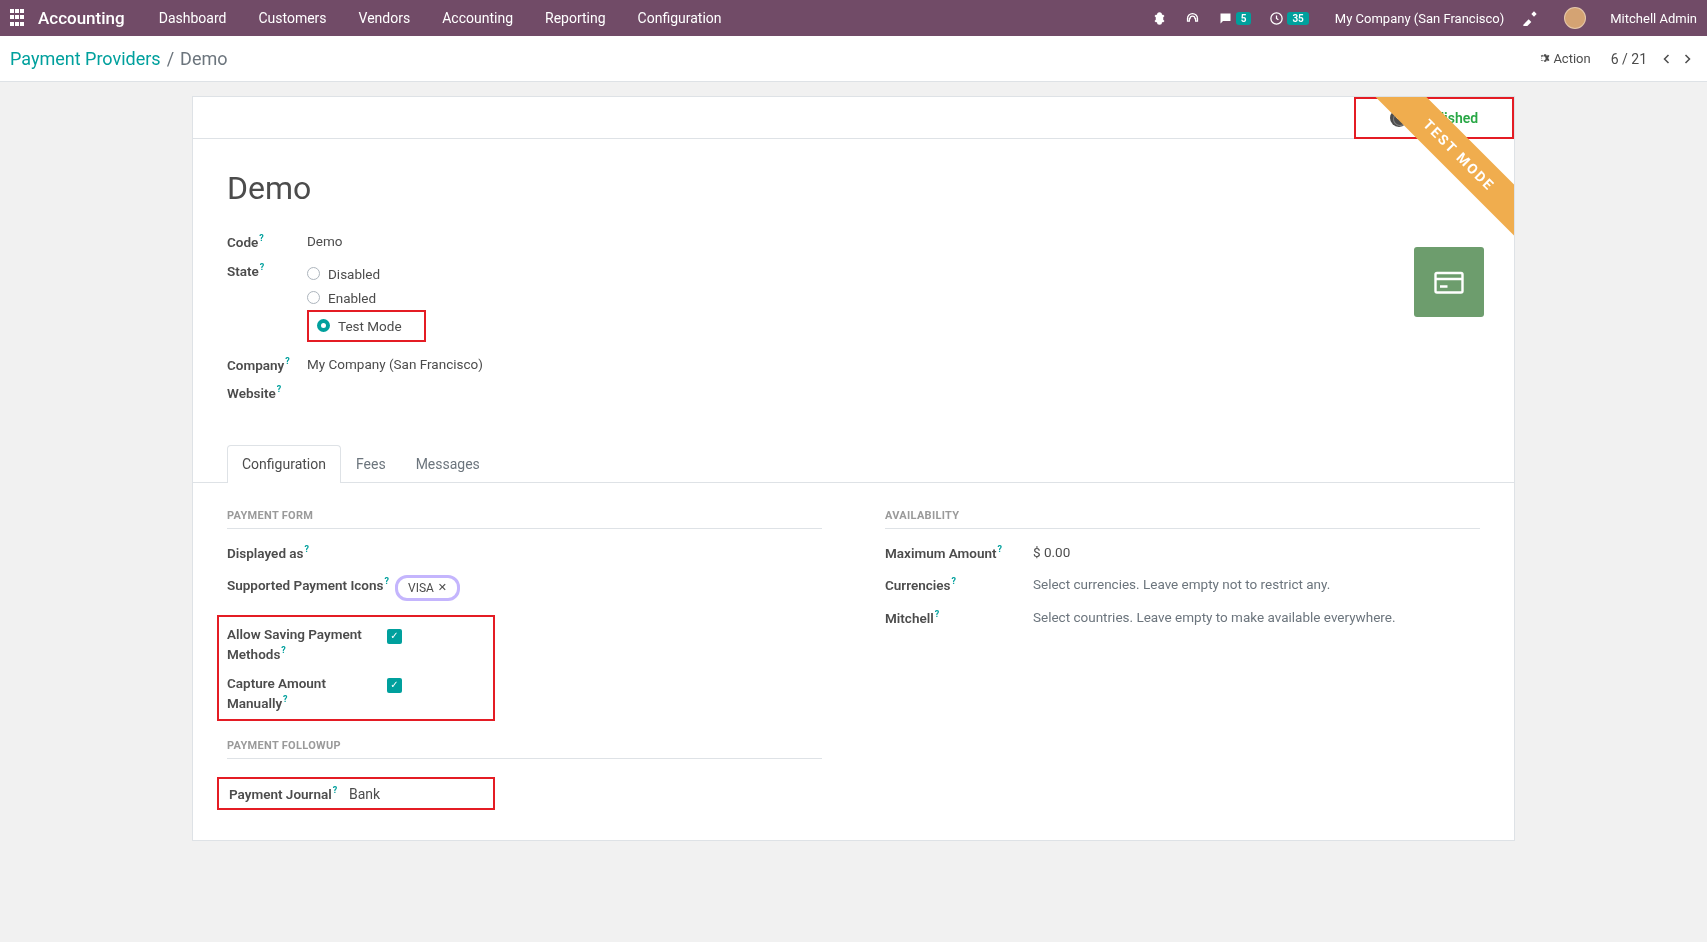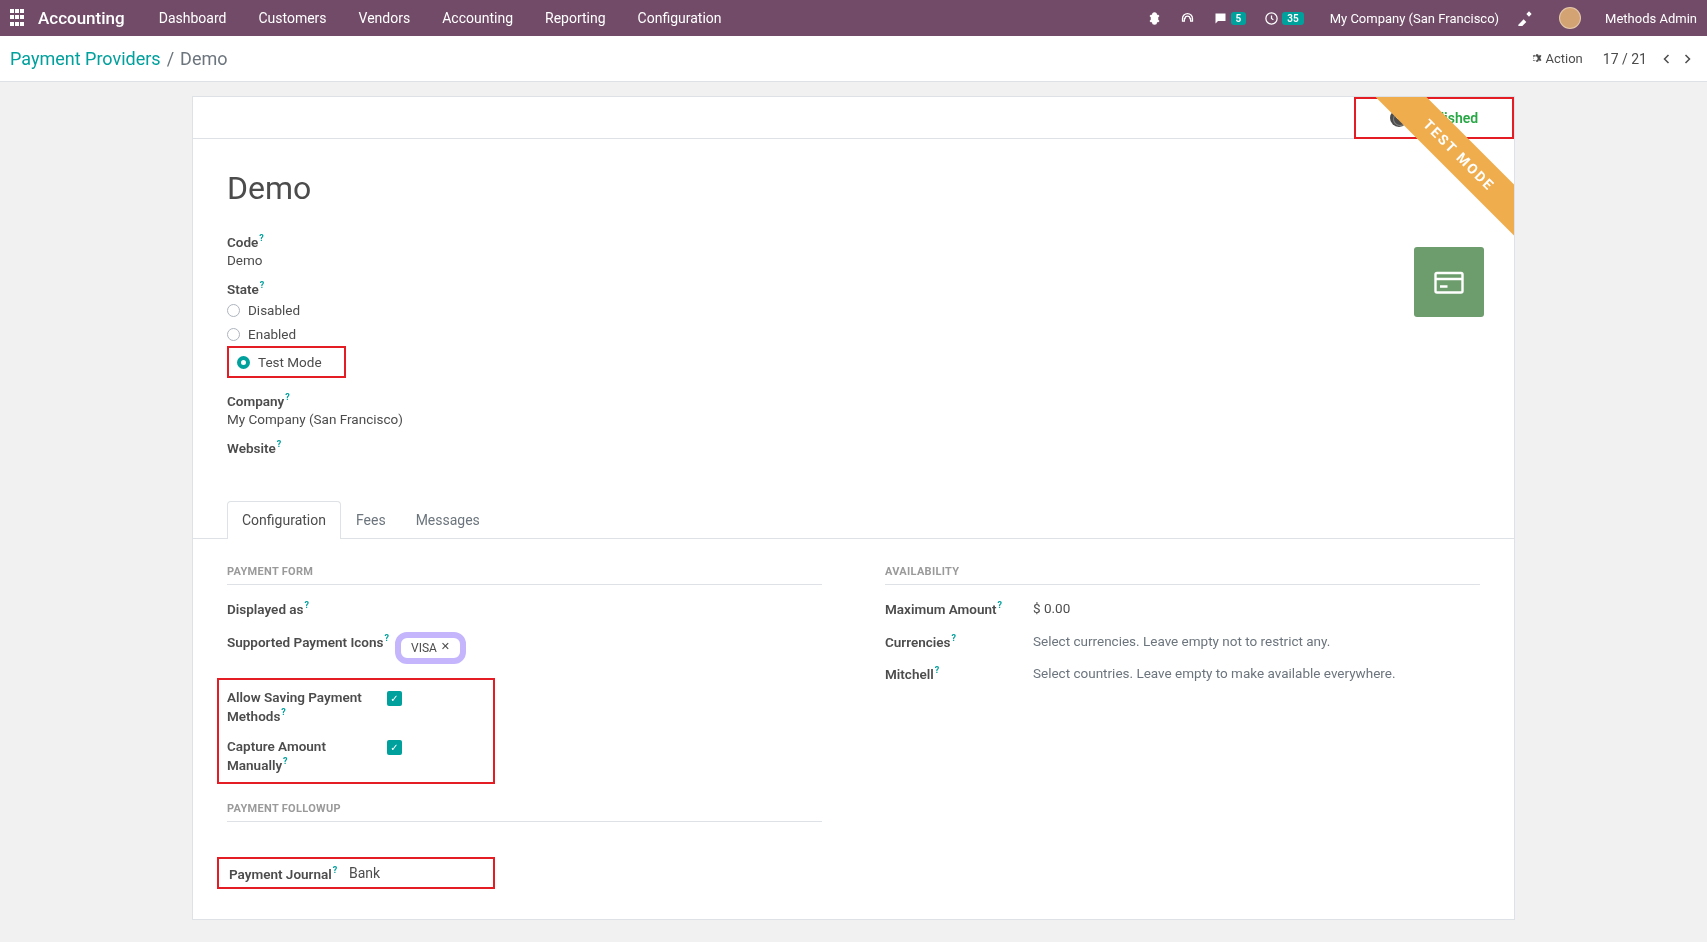--- a/index.html
+++ b/index.html
@@ -32,46 +32,46 @@
     .globe { width:18px; height:18px; border-radius:50%; background:#4c4c4c; position:relative; }
     .globe::after { content:""; position:absolute; left:3px; top:3px; width:12px; height:12px; border-radius:50%; background:radial-gradient(circle at 30% 30%, #e6e6e6 2px, transparent 2px); border:1px solid rgba(255,255,255,.3); }
     .published-txt { color:#28a745; font-size:14px; font-weight:600; }
 
     .ribbon { position:absolute; top:40px; right:-60px; width:230px; text-align:center; background:#f0ad4e; color:#fff; font-weight:700; letter-spacing:2px; padding:10px 0; transform:rotate(45deg); font-size:14px; z-index:3; }
     .logo-sq { position:absolute; right:30px; top:150px; width:70px; height:70px; background:#6d9d6d; border-radius:3px; display:flex; align-items:center; justify-content:center; z-index:1; }
     .logo-sq svg { width:36px; height:36px; }
 
     .form-body { padding:30px 34px 10px; }
     h1.title { font-size:32px; font-weight:400; color:#4c4c4c; margin-bottom:24px; }
-    .frow { display:flex; align-items:flex-start; margin-bottom:10px; font-size:13.5px;flex-direction:column; }
+    .frow { display:flex; align-items:flex-start; margin-bottom:10px; font-size:13.5px; }
     .flabel { width:80px; font-weight:600; position:relative; padding-top:2px; }
     .q { color:#00a09d; font-size:9px; font-weight:700; vertical-align:super; margin-left:1px; }
     .fval { flex:1; padding-top:2px; }
     .radio-line { display:flex; align-items:center; gap:8px; padding:4px 0; cursor:pointer; }
     .radio { width:13px; height:13px; border:1px solid #adb5bd; border-radius:50%; display:inline-block; }
     .radio.active { border:4px solid #00a09d; }
     .red-wrap { border:2px solid #e41c24; display:inline-flex; padding:6px 22px 6px 8px; align-items:center; gap:8px; }
 
     .tabs { display:flex; border-bottom:1px solid #dee2e6; padding:0 34px; margin-top:24px; }
     .tab { padding:10px 14px; cursor:pointer; color:#6c757d; font-size:14px; border:1px solid transparent; border-bottom:none; }
     .tab.active { border-color:#dee2e6; background:#fff; color:#4c4c4c; border-radius:4px 4px 0 0; margin-bottom:-1px; }
 
     .cols { display:flex; padding:26px 34px 30px; gap:63px; }
     .col { flex:1; }
     .section-h { color:#9a9a9a; font-size:11px; font-weight:700; letter-spacing:.3px; border-bottom:1px solid #dee2e6; padding-bottom:6px; margin-bottom:14px; text-transform:uppercase; }
     .kv { display:flex; align-items:flex-start; margin-bottom:14px; }
     .kv .k { width:168px; font-weight:600; font-size:13.5px; position:relative; line-height:1.35; }
     .kv .v { flex:1; font-size:13.5px; color:#6c757d; line-height:1.35; }
-    .tag { border:6px solid #c4b5fd; border-radius:12px; padding:2px 10px; font-size:12px; color:#4c4c4c; display:inline-flex; align-items:center; gap:4px; }
+    .tag { border:3px solid #c4b5fd; border-radius:12px; padding:2px 10px; font-size:12px; color:#4c4c4c; display:inline-flex; align-items:center; gap:4px; }
     .tag-x { font-size:11px; cursor:pointer; }
     .cbox { width:15px; height:15px; background:#00a09d; color:#fff; display:inline-flex; align-items:center; justify-content:center; font-size:10px; border-radius:2px; cursor:pointer; }
     .red-box1 { border:2px solid #e41c24; padding:8px 8px 4px 8px; margin-left:-10px; width:278px; }
     .red-box1 .kv { margin-bottom:12px; }
     .red-box2 { border:2px solid #e41c24; display:flex; align-items:center; padding:6px 10px; margin-left:-10px; width:278px; }
-    .section-h.tight { margin-bottom:17px; }
+    .section-h.tight { margin-bottom:0; }
     .followup-gap { height:18px; }
     svg { display:block; }
   </style>
 </head>
 <body>
 
 <div class="topbar">
   <div class="apps">
     <span></span>
       <span></span>
@@ -115,36 +115,36 @@
         </svg>
       <span class="badge">35</span>
     </div>
     <span class="company">My Company (San Francisco)</span>
     <div class="ico">
       <svg width="16" height="16" viewBox="0 0 24 24" fill="#fff">
           <path d="M22 6l-4 4-4-4 4-4 4 4zM2 22l8-8 4 4-8 8H2v-4z"></path>
         </svg>
     </div>
     <span class="avatar"></span>
-    <span class="username">Methods Admin</span>
+    <span class="username">Mitchell Admin</span>
   </div>
 </div>
 
 <div class="crumb-bar">
   <span class="crumb-link">Payment Providers</span>
   <span class="crumb-sep">/</span>
   <span class="crumb-cur">Demo</span>
   <div class="spacer"></div>
   <span class="gear">
     <svg style="display:inline;vertical-align:-2px" width="13" height="13" viewBox="0 0 24 24" fill="#4c4c4c">
         <path d="M12 8a4 4 0 100 8 4 4 0 000-8zm9 4l2 3-3 2-1-2a8 8 0 01-2 1l0 2h-4l0-2a8 8 0 01-2-1l-1 2-3-2 2-3a8 8 0 010-2l-2-3 3-2 1 2a8 8 0 012-1l0-2h4l0 2a8 8 0 012 1l1-2 3 2-2 3a8 8 0 010 2z"></path>
       </svg>
     <span>Action</span>
   </span>
-  <span class="pager">17 / 21</span>
+  <span class="pager">6 / 21</span>
   <span class="pager-arrow">
     <svg width="12" height="12" viewBox="0 0 24 24" fill="none" stroke="#4c4c4c" stroke-width="3">
         <path d="M15 4l-8 8 8 8"></path>
       </svg>
   </span>
   <span class="pager-arrow">
     <svg width="12" height="12" viewBox="0 0 24 24" fill="none" stroke="#4c4c4c" stroke-width="3">
         <path d="M9 4l8 8-8 8"></path>
       </svg>
   </span>

